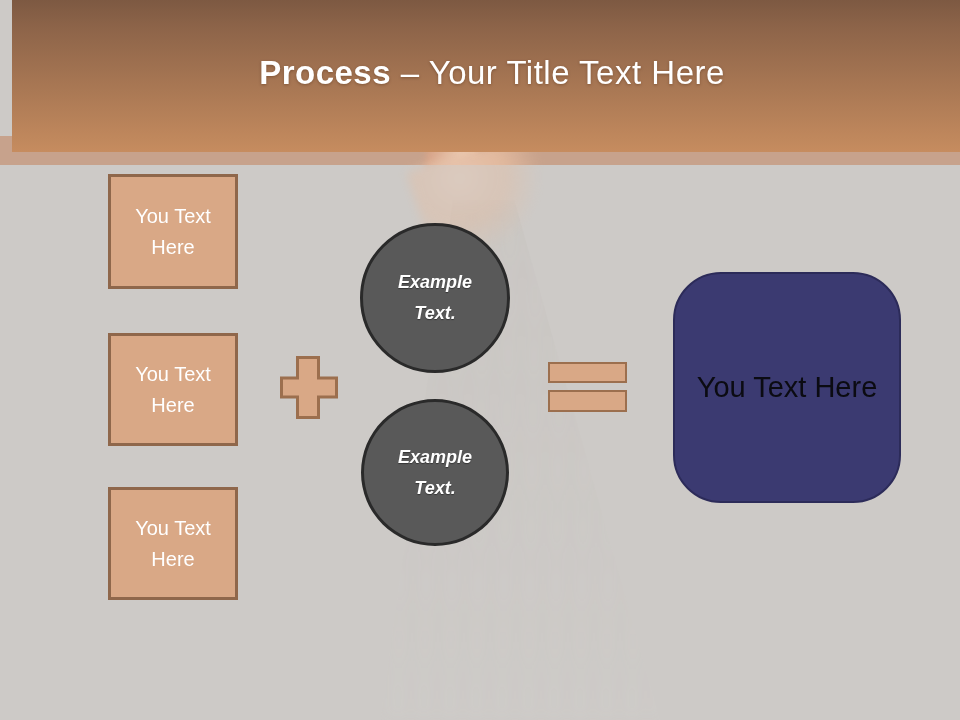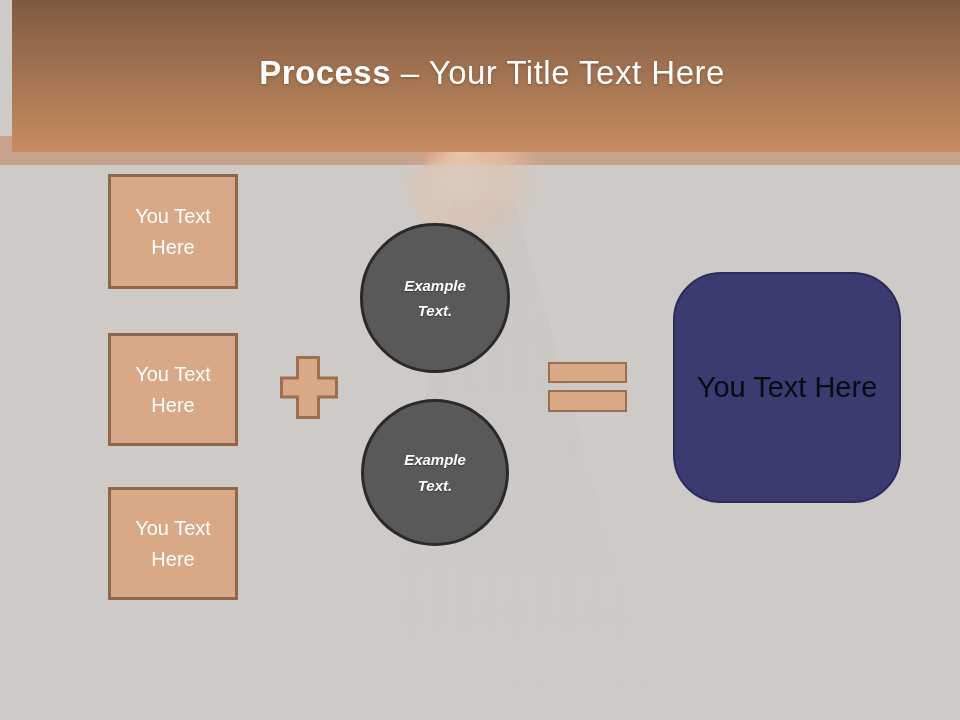--- a/index.html
+++ b/index.html
@@ -97,21 +97,21 @@
 
   .circle {
     position: absolute;
     background: #595959;
     border: 3px solid #2a2a2a;
     border-radius: 50%;
     box-sizing: border-box;
     display: flex; align-items: center; justify-content: center;
     text-align: center;
     color: #ffffff;
-    font-size: 15px;
+    font-size: 18px;
     font-weight: bold;
     font-style: italic;
     line-height: 1.7;
     text-shadow: 0 1px 1px rgba(0,0,0,0.4);
   }
   .circle .circle-label { width: 86px; }
   .circle.c1 { left: 360px; top: 223px; width: 150px; height: 150px; }
   .circle.c2 { left: 361px; top: 399px; width: 148px; height: 147px; }
 
   .eq-bar {

